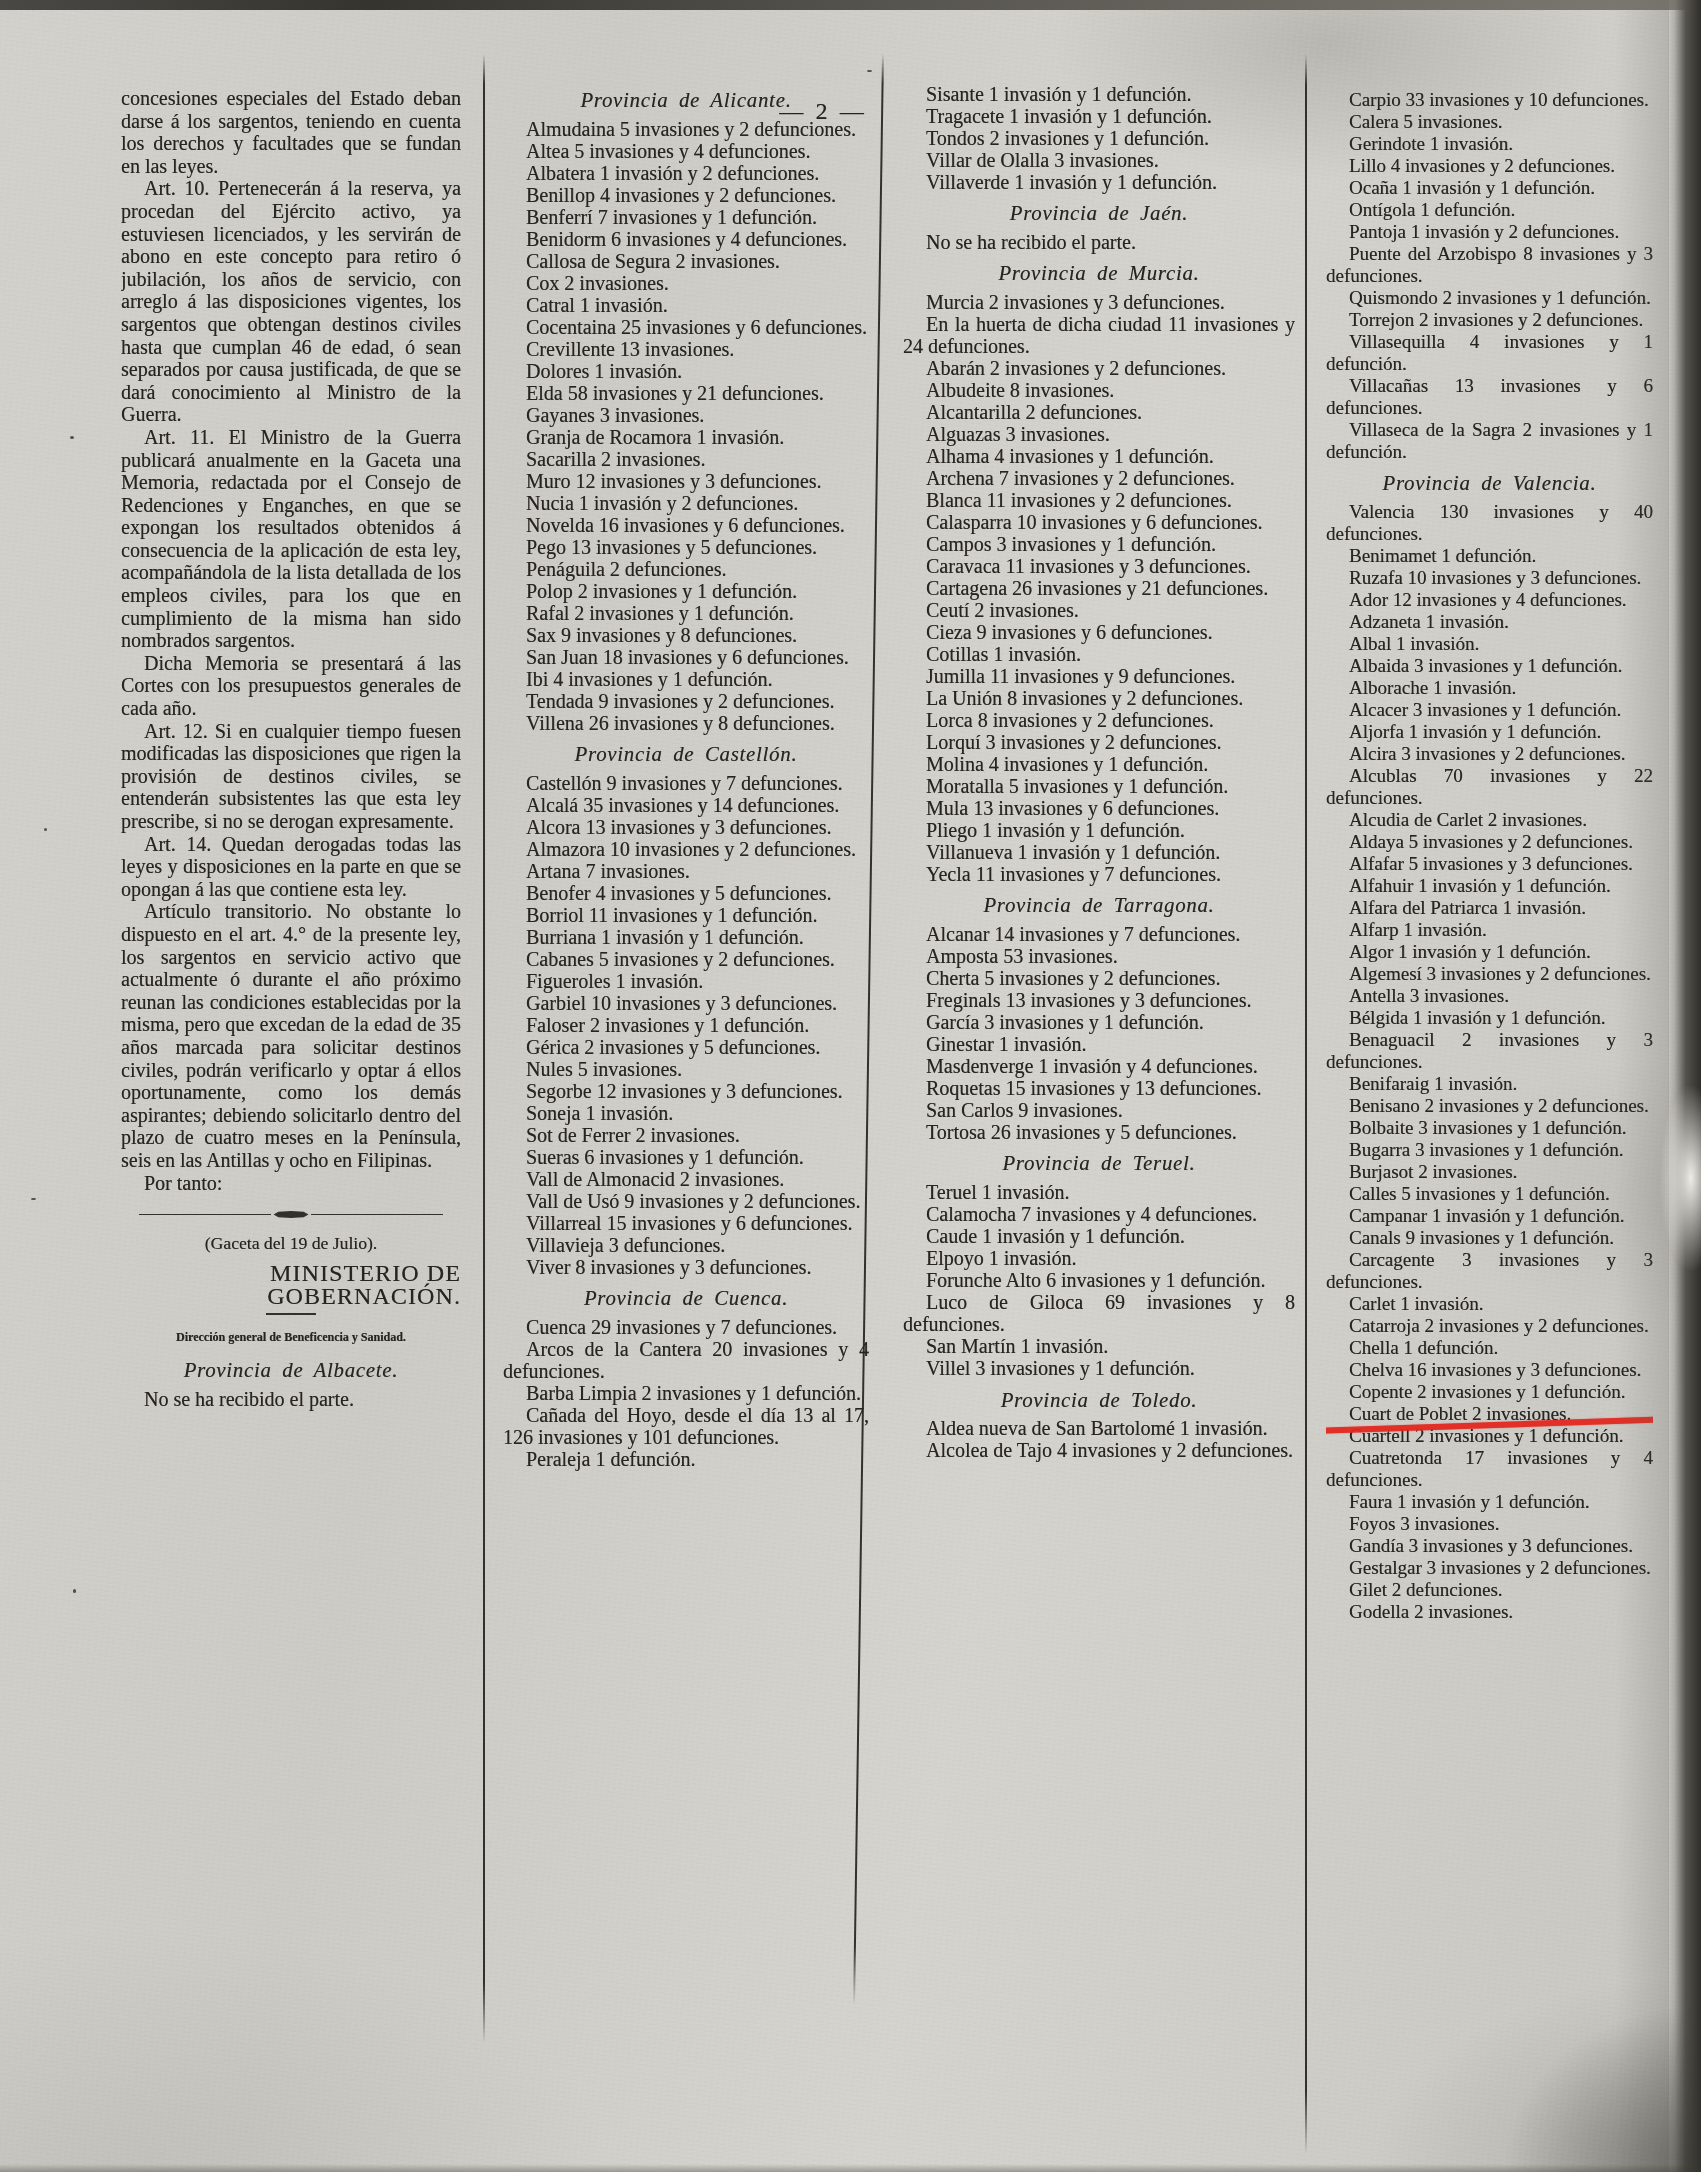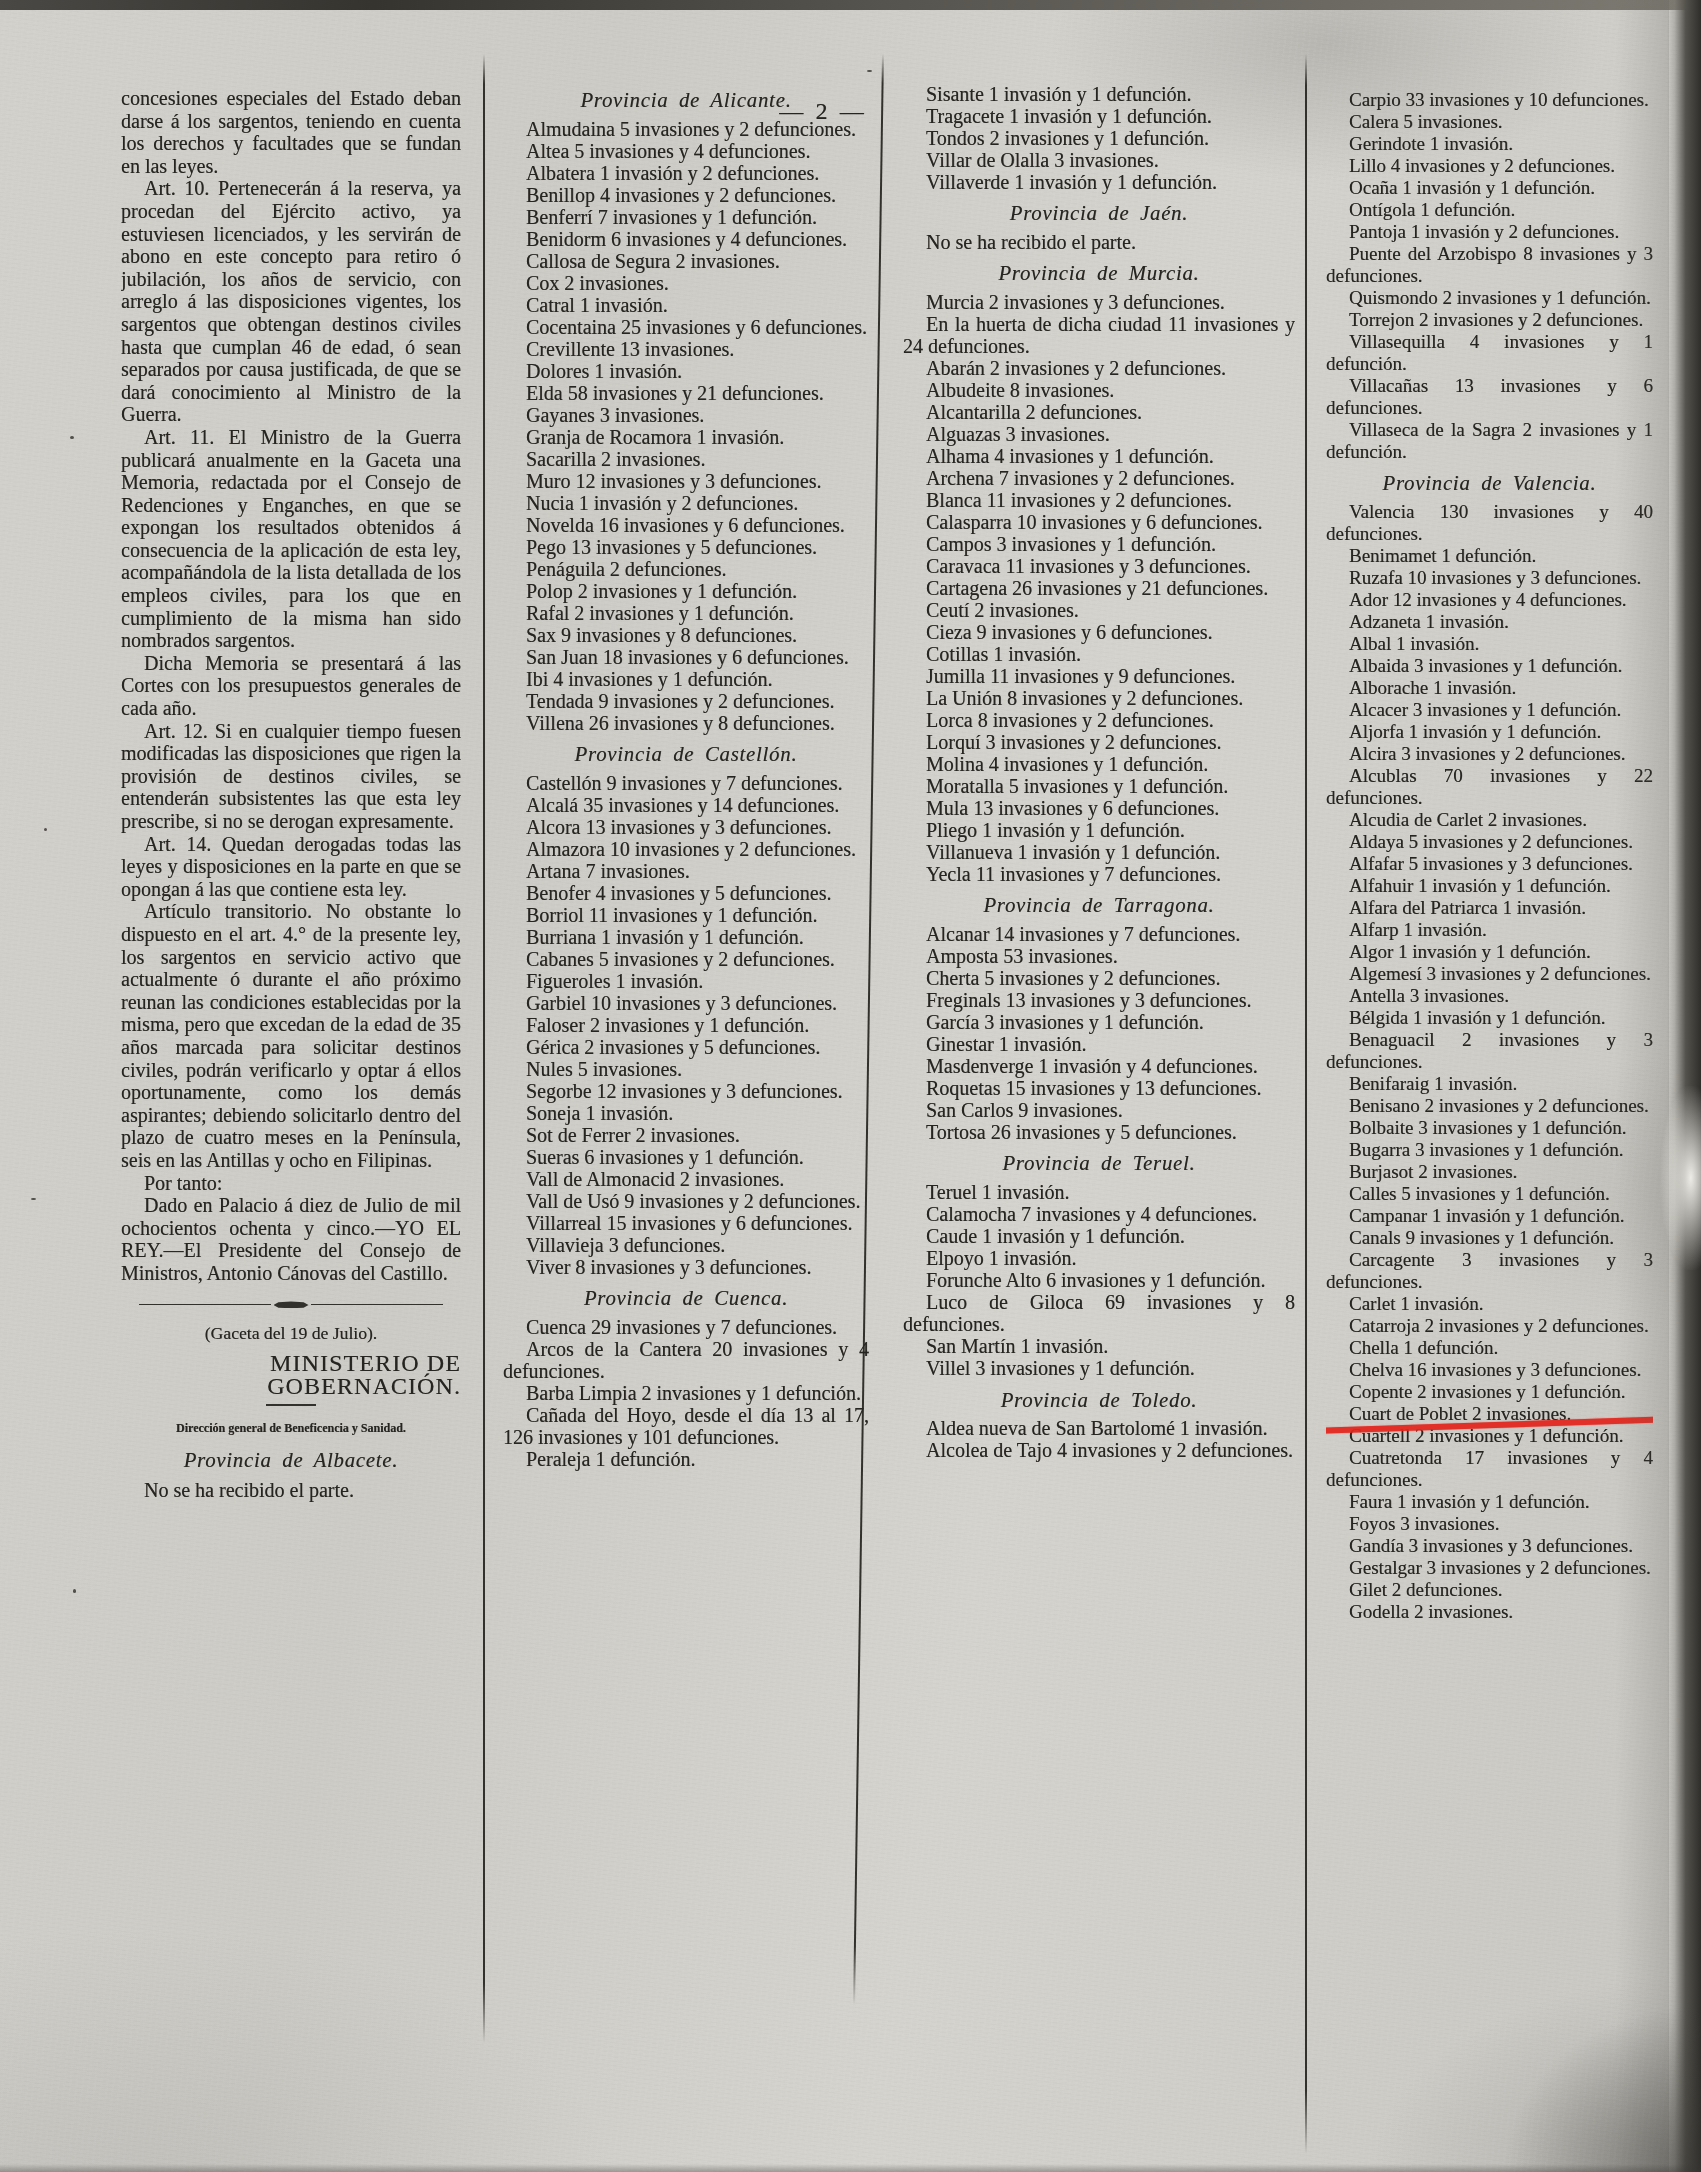--- a/index.html
+++ b/index.html
@@ -89,21 +89,20 @@
 
   <div class="col" id="column-1">
       <p class="para-flush">concesiones especiales del Estado deban darse á los sargentos, teniendo en cuenta los derechos y facultades que se fundan en las leyes.</p>
       <p class="para">Art. 10. Pertenecerán á la reserva, ya procedan del Ejército activo, ya estuviesen licenciados, y les servirán de abono en este concepto para retiro ó jubilación, los años de servicio, con arreglo á las disposiciones vigentes, los sargentos que obtengan destinos civiles hasta que cumplan 46 de edad, ó sean separados por causa justificada, de que se dará conocimiento al Ministro de la Guerra.</p>
       <p class="para">Art. 11. El Ministro de la Guerra publicará anualmente en la Gaceta una Memoria, redactada por el Consejo de Redenciones y Enganches, en que se expongan los resultados obtenidos á consecuencia de la aplicación de esta ley, acompañándola de la lista detallada de los empleos civiles, para los que en cumplimiento de la misma han sido nombrados sargentos.</p>
       <p class="para">Dicha Memoria se presentará á las Cortes con los presupuestos generales de cada año.</p>
       <p class="para">Art. 12. Si en cualquier tiempo fuesen modificadas las disposiciones que rigen la provisión de destinos civiles, se entenderán subsistentes las que esta ley prescribe, si no se derogan expresamente.</p>
       <p class="para">Art. 14. Quedan derogadas todas las leyes y disposiciones en la parte en que se opongan á las que contiene esta ley.</p>
       <p class="para">Artículo transitorio. No obstante lo dispuesto en el art. 4.° de la presente ley, los sargentos en servicio activo que actualmente ó durante el año próximo reunan las condiciones establecidas por la misma, pero que excedan de la edad de 35 años marcada para solicitar destinos civiles, podrán verificarlo y optar á ellos oportunamente, como los demás aspirantes; debiendo solicitarlo dentro del plazo de cuatro meses en la Península, seis en las Antillas y ocho en Filipinas.</p>
       <p class="para">Por tanto:</p>
-      <p class="para">Dado en Palacio á diez de Julio de mil ochocientos ochenta y cinco.—YO EL REY.—El Presidente del Consejo de Ministros, Antonio Cánovas del Castillo.</p>
       <div class="divider">
         <span class="diamond"></span>
       </div>
       <p class="gaceta-note">(Gaceta del 19 de Julio).</p>
       <p class="ministry-heading">MINISTERIO DE GOBERNACIÓN.</p>
       <div class="short-rule"></div>
       <p class="subhead">Dirección general de Beneficencia y Sanidad.</p>
       <div class="province-heading">Provincia de Albacete.</div>
       <p class="para">No se ha recibido el parte.</p>
     </div>

